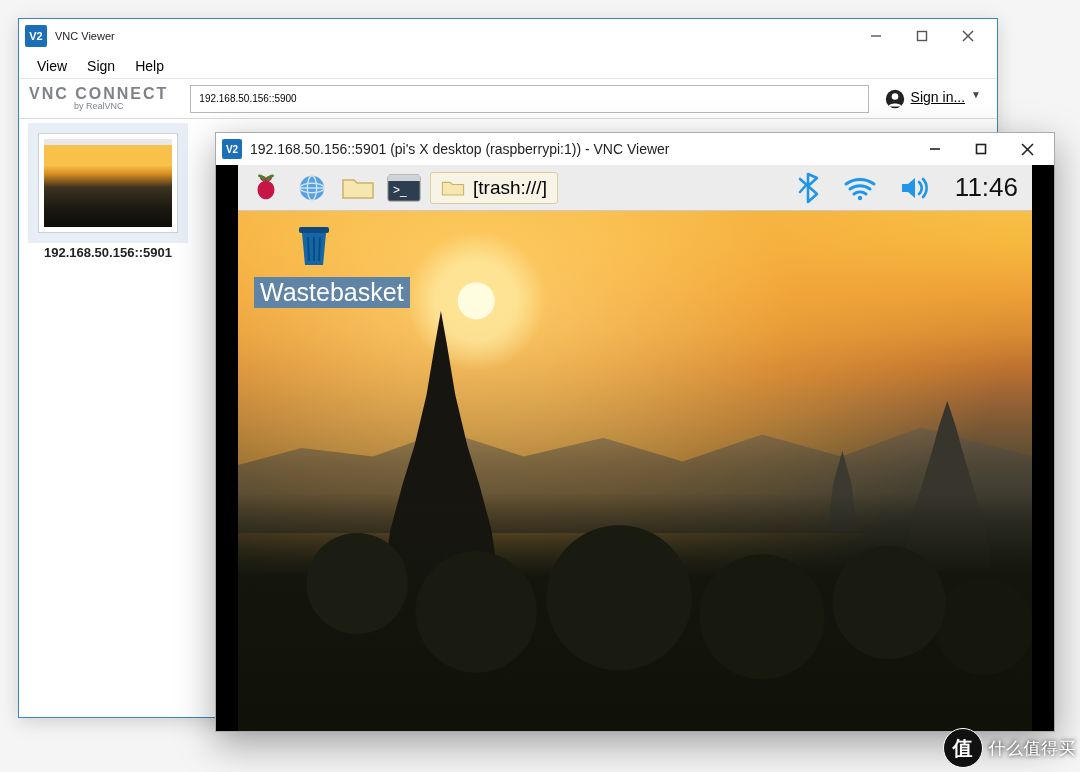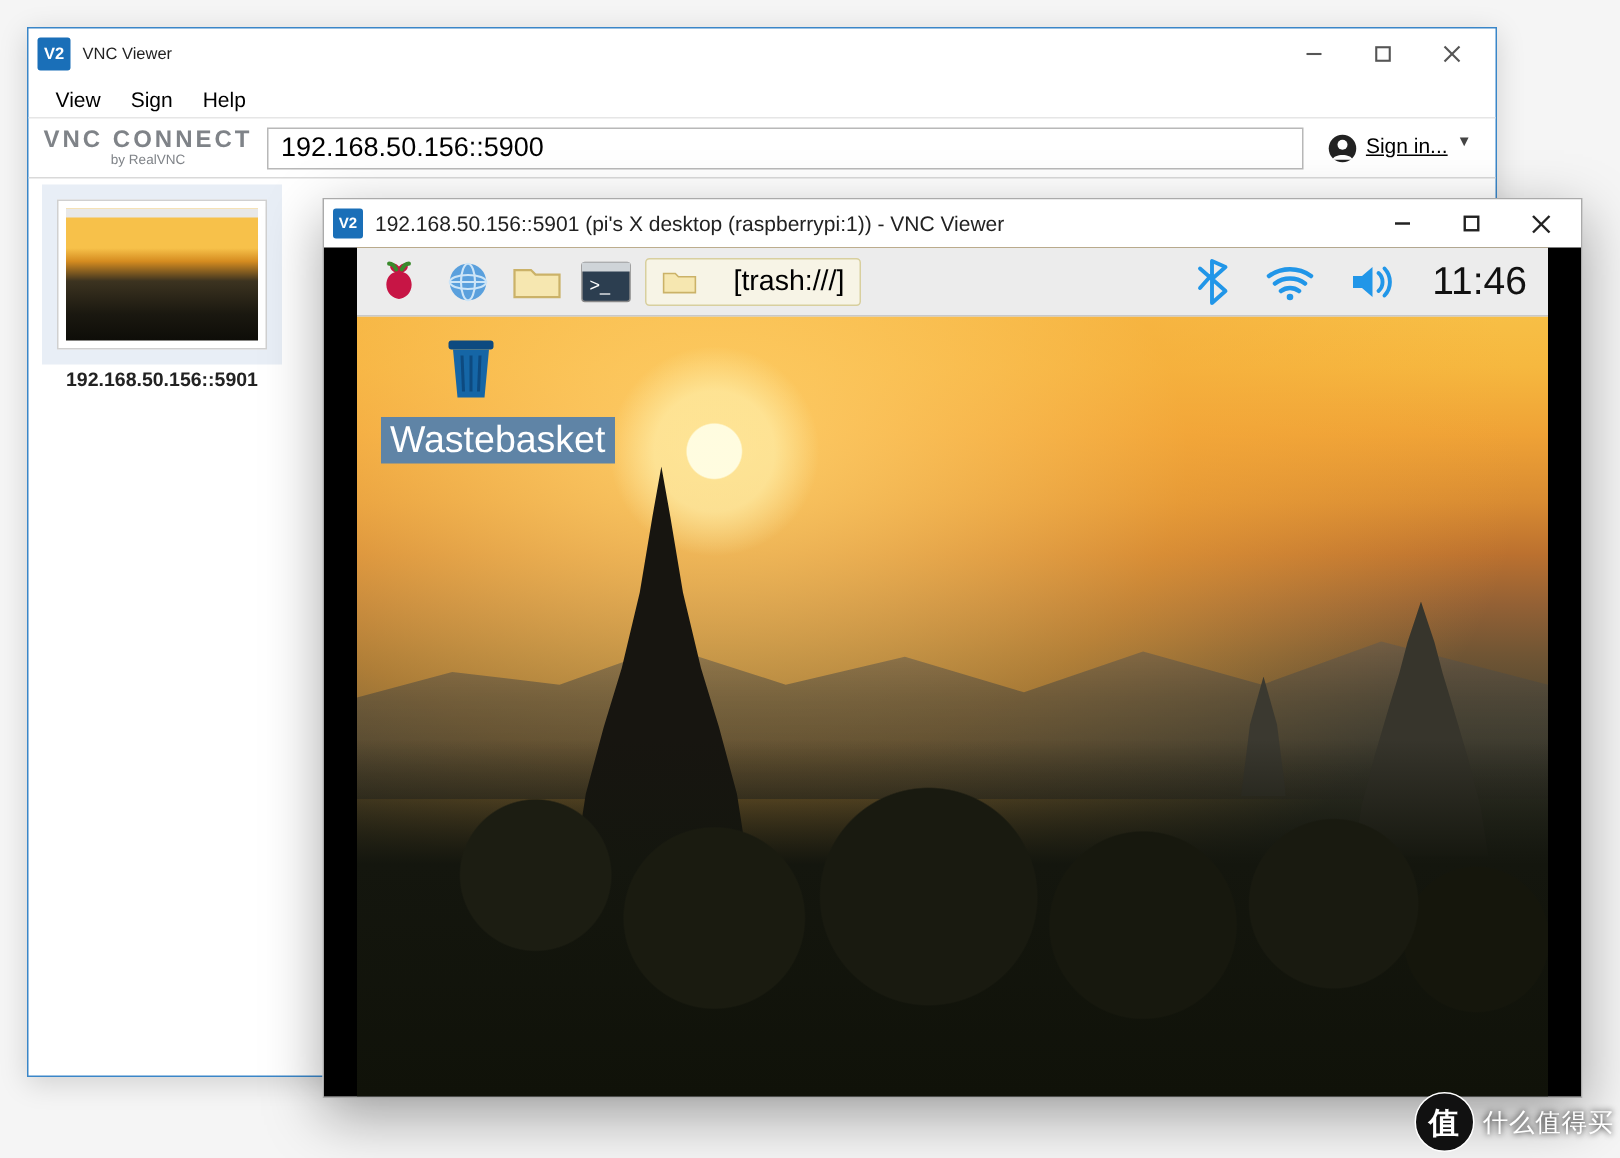--- a/index.html
+++ b/index.html
@@ -13,24 +13,24 @@
   .back-titlebar { height: 34px; display: flex; align-items: center; padding: 0 6px; }
   .back-titlebar .app-icon { width: 22px; height: 22px; background:#1a6fb8; color:#fff; font-size:11px; font-weight:700; display:flex; align-items:center; justify-content:center; border-radius:2px; margin-right:8px; }
   .back-titlebar .title { font-size: 11px; color:#222; flex:1; }
   .back-titlebar .winbtn { width: 46px; height: 32px; display:flex; align-items:center; justify-content:center; color:#555; cursor:pointer; }
   .back-titlebar .winbtn svg { pointer-events:none; }
 
   .menubar { height: 26px; display:flex; align-items:center; padding: 0 8px; font-size:14px; border-bottom: 1px solid #e6e6e6; }
   .menubar .menu-item { padding: 2px 10px; cursor:pointer; }
 
   .toolbar { height: 40px; display:flex; align-items:center; padding: 4px 10px; gap:10px; border-bottom: 1px solid #d9d9d9; }
-  .brand { display:flex; flex-direction:column; line-height:1; margin-right:0; }
+  .brand { display:flex; flex-direction:column; line-height:1; margin-right:12px; }
   .brand .l1 { font-size:16px; letter-spacing:2px; color:#7f8388; font-weight:600; text-transform:uppercase; }
   .brand .l2 { font-size:9px; color:#7f8388; text-align:center; }
-  .addr { flex:1; height:28px; border:1px solid #b8b8b8; padding:0 8px; font-size:18px; }
+  .addr { flex:1; height:28px; border:1px solid #b8b8b8; padding:0 8px; font-size:10px; }
   .signin { display:flex; align-items:flex-start; gap:6px; font-size:14px; cursor:pointer; padding:4px 6px; }
   .signin .avatar-icon { width:20px; height:20px; }
   .signin .lbl { text-decoration: underline; }
   .signin .caret { font-size:10px; color:#444; }
 
   .thumbs { padding: 14px; display:flex; }
   .thumb-card { width:150px;font-weight:bold; }
   .thumb-img { width:140px; height:100px; border:1px solid #d0d0d0; padding:5px; background:#fff; margin:0 auto 12px; box-shadow:0 0 0 10px #e8eef6; }
   .thumb-img .mini { width:100%; height:100%; position:relative; overflow:hidden; background: linear-gradient(to bottom,#f7c14a 0%,#f7c14a 30%,#d58c20 40%,#3c3320 55%,#1a1810 80%,#0e0d08 100%); }
   .thumb-img .mini .bar { position:absolute; top:0; left:0; right:0; height:6px; background:#e8e8e8; }
@@ -88,21 +88,21 @@
       radial-gradient(circle at 48% 44%, #191a10 0 72px, transparent 73px),
       radial-gradient(circle at 66% 52%, #17180e 0 62px, transparent 63px),
       radial-gradient(circle at 82% 46%, #191a10 0 56px, transparent 57px),
       radial-gradient(circle at 94% 56%, #15160c 0 48px, transparent 49px),
       linear-gradient(to bottom, rgba(20,22,14,0) 0%, #14160e 35%, #101209 100%);
   }
 
   
   .taskbar { position:absolute; top:0; left:0; right:0; height:46px; background:#ececec; display:flex; align-items:center; padding:0 8px; gap:6px; border-bottom:1px solid #c9c9c9; }
   .tb-btn { width:40px; height:36px; display:flex; align-items:center; justify-content:center; cursor:pointer; border-radius:3px; }
-  .task-pill { height:32px; padding:0 10px; display:flex; align-items:center; gap:24px; background:#f7f4e6; border:1px solid #d8cf9e; border-radius:3px; font-size:19px; cursor:pointer; }
+  .task-pill { height:32px; padding:0 10px; display:flex; align-items:center; gap:8px; background:#f7f4e6; border:1px solid #d8cf9e; border-radius:3px; font-size:19px; cursor:pointer; }
   .task-pill .folder-mini { width:24px; height:20px; }
   .tray { margin-left:auto; display:flex; align-items:center; gap:22px; }
   .tray svg { display:block; }
   .clock { font-size:26px; color:#111; padding:0 6px 0 2px; }
 
   
   .dicon { position:absolute; top:56px; left:16px; width:120px; text-align:center; cursor:pointer; }
   .dicon .trash-glyph { width:42px; height:48px; margin:0 auto 4px; }
   .dicon .lbl { display:inline-block; background:#5f84a6; color:#fff; font-size:25px; padding:1px 6px; }
 

